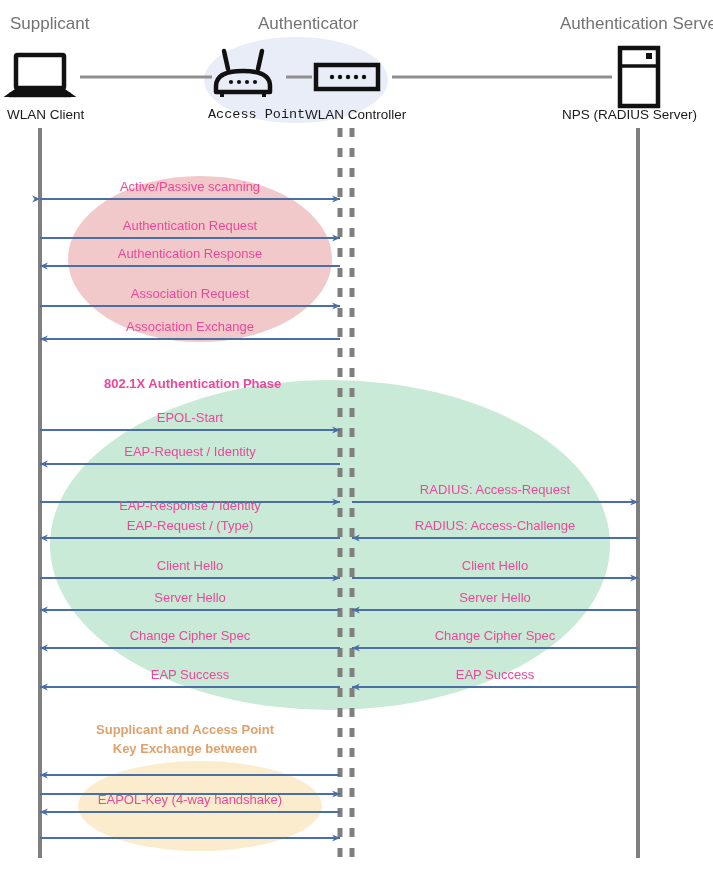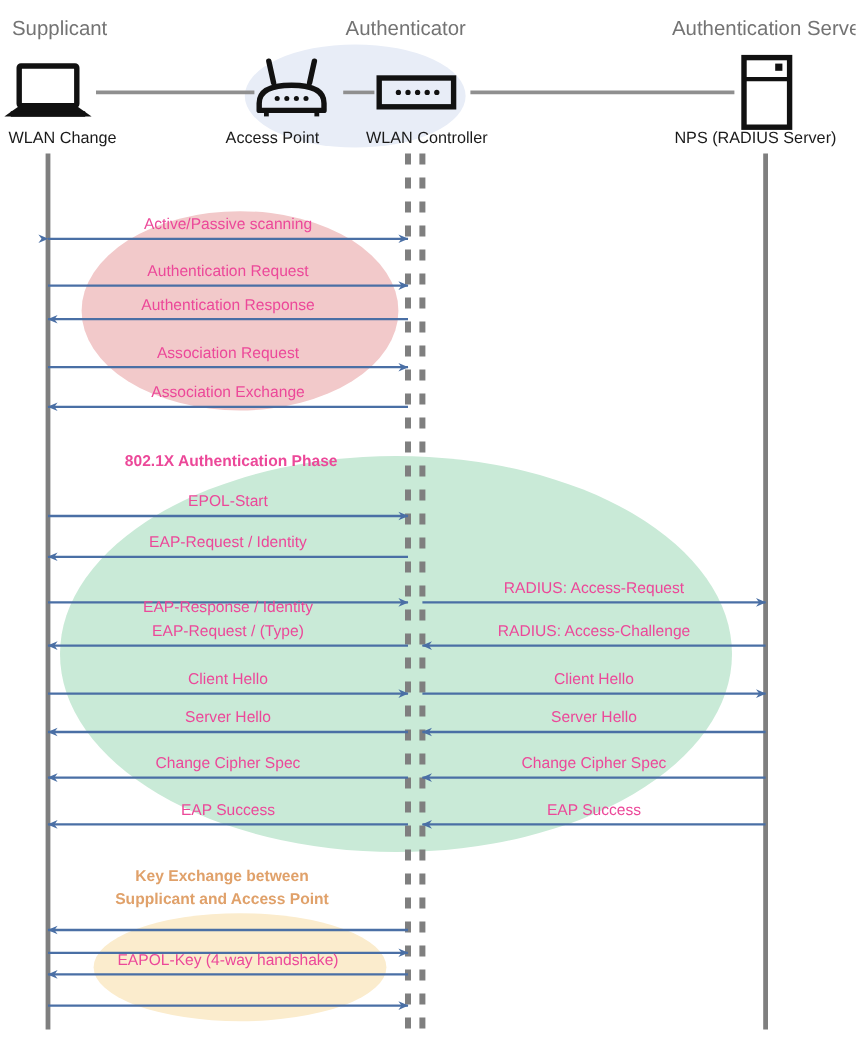--- a/index.html
+++ b/index.html
@@ -118,34 +118,34 @@
     </g>
 
     <g>
       <rect x="620" y="48" width="38" height="58" fill="none" stroke="#111" stroke-width="4.5"></rect>
       <line x1="620" y1="66" x2="658" y2="66" stroke="#111" stroke-width="3.5"></line>
       <rect x="646" y="53" width="6" height="6" fill="#111"></rect>
     </g>
   </svg>
 
   <div class="hdr-role" style="left:10px;top:14px;">Supplicant</div>
-  <div class="hdr-role" style="left:258px;top:14px;margin-left:30px;">Authenticator</div>
+  <div class="hdr-role" style="left:258px;top:14px;">Authenticator</div>
   <div class="hdr-role" style="left:560px;top:14px;">Authentication Server</div>
 
-  <div class="hdr-name" style="left:7px;top:107px;">WLAN Change</div>
-  <div class="hdr-name" style="left:188px;top:107px;">Access Point</div>
+  <div class="hdr-name" style="left:7px;top:107px;">WLAN Client</div>
+  <div class="hdr-name" style="left:208px;top:107px;font-family:Liberation Mono, monospace;">Access Point</div>
   <div class="hdr-name" style="left:305px;top:107px;">WLAN Controller</div>
   <div class="hdr-name" style="left:562px;top:107px;">NPS (RADIUS Server)</div>
 
 
   <div class="phase-label" style="left:104px;top:374px;color:#ec4899;">802.1X Authentication Phase</div>
 
   <div class="phase-label" style="left:90px;top:720px;color:#e0a16a;width:190px;">
+    <div>Supplicant and Access Point</div>
     <div>Key Exchange between</div>
-    <div>Supplicant and Access Point</div>
   </div>
 
   <div id="labels-layer">
       <div class="msg-label" style="left: 30px; width: 320px; top: 179px;">Active/Passive scanning</div>
       <div class="msg-label" style="left: 30px; width: 320px; top: 218px;">Authentication Request</div>
       <div class="msg-label" style="left: 30px; width: 320px; top: 246px;">Authentication Response</div>
       <div class="msg-label" style="left: 30px; width: 320px; top: 286px;">Association Request</div>
       <div class="msg-label" style="left: 30px; width: 320px; top: 319px;">Association Exchange</div>
       <div class="msg-label" style="left: 30px; width: 320px; top: 410px;">EPOL-Start</div>
       <div class="msg-label" style="left: 30px; width: 320px; top: 444px;">EAP-Request / Identity</div>

